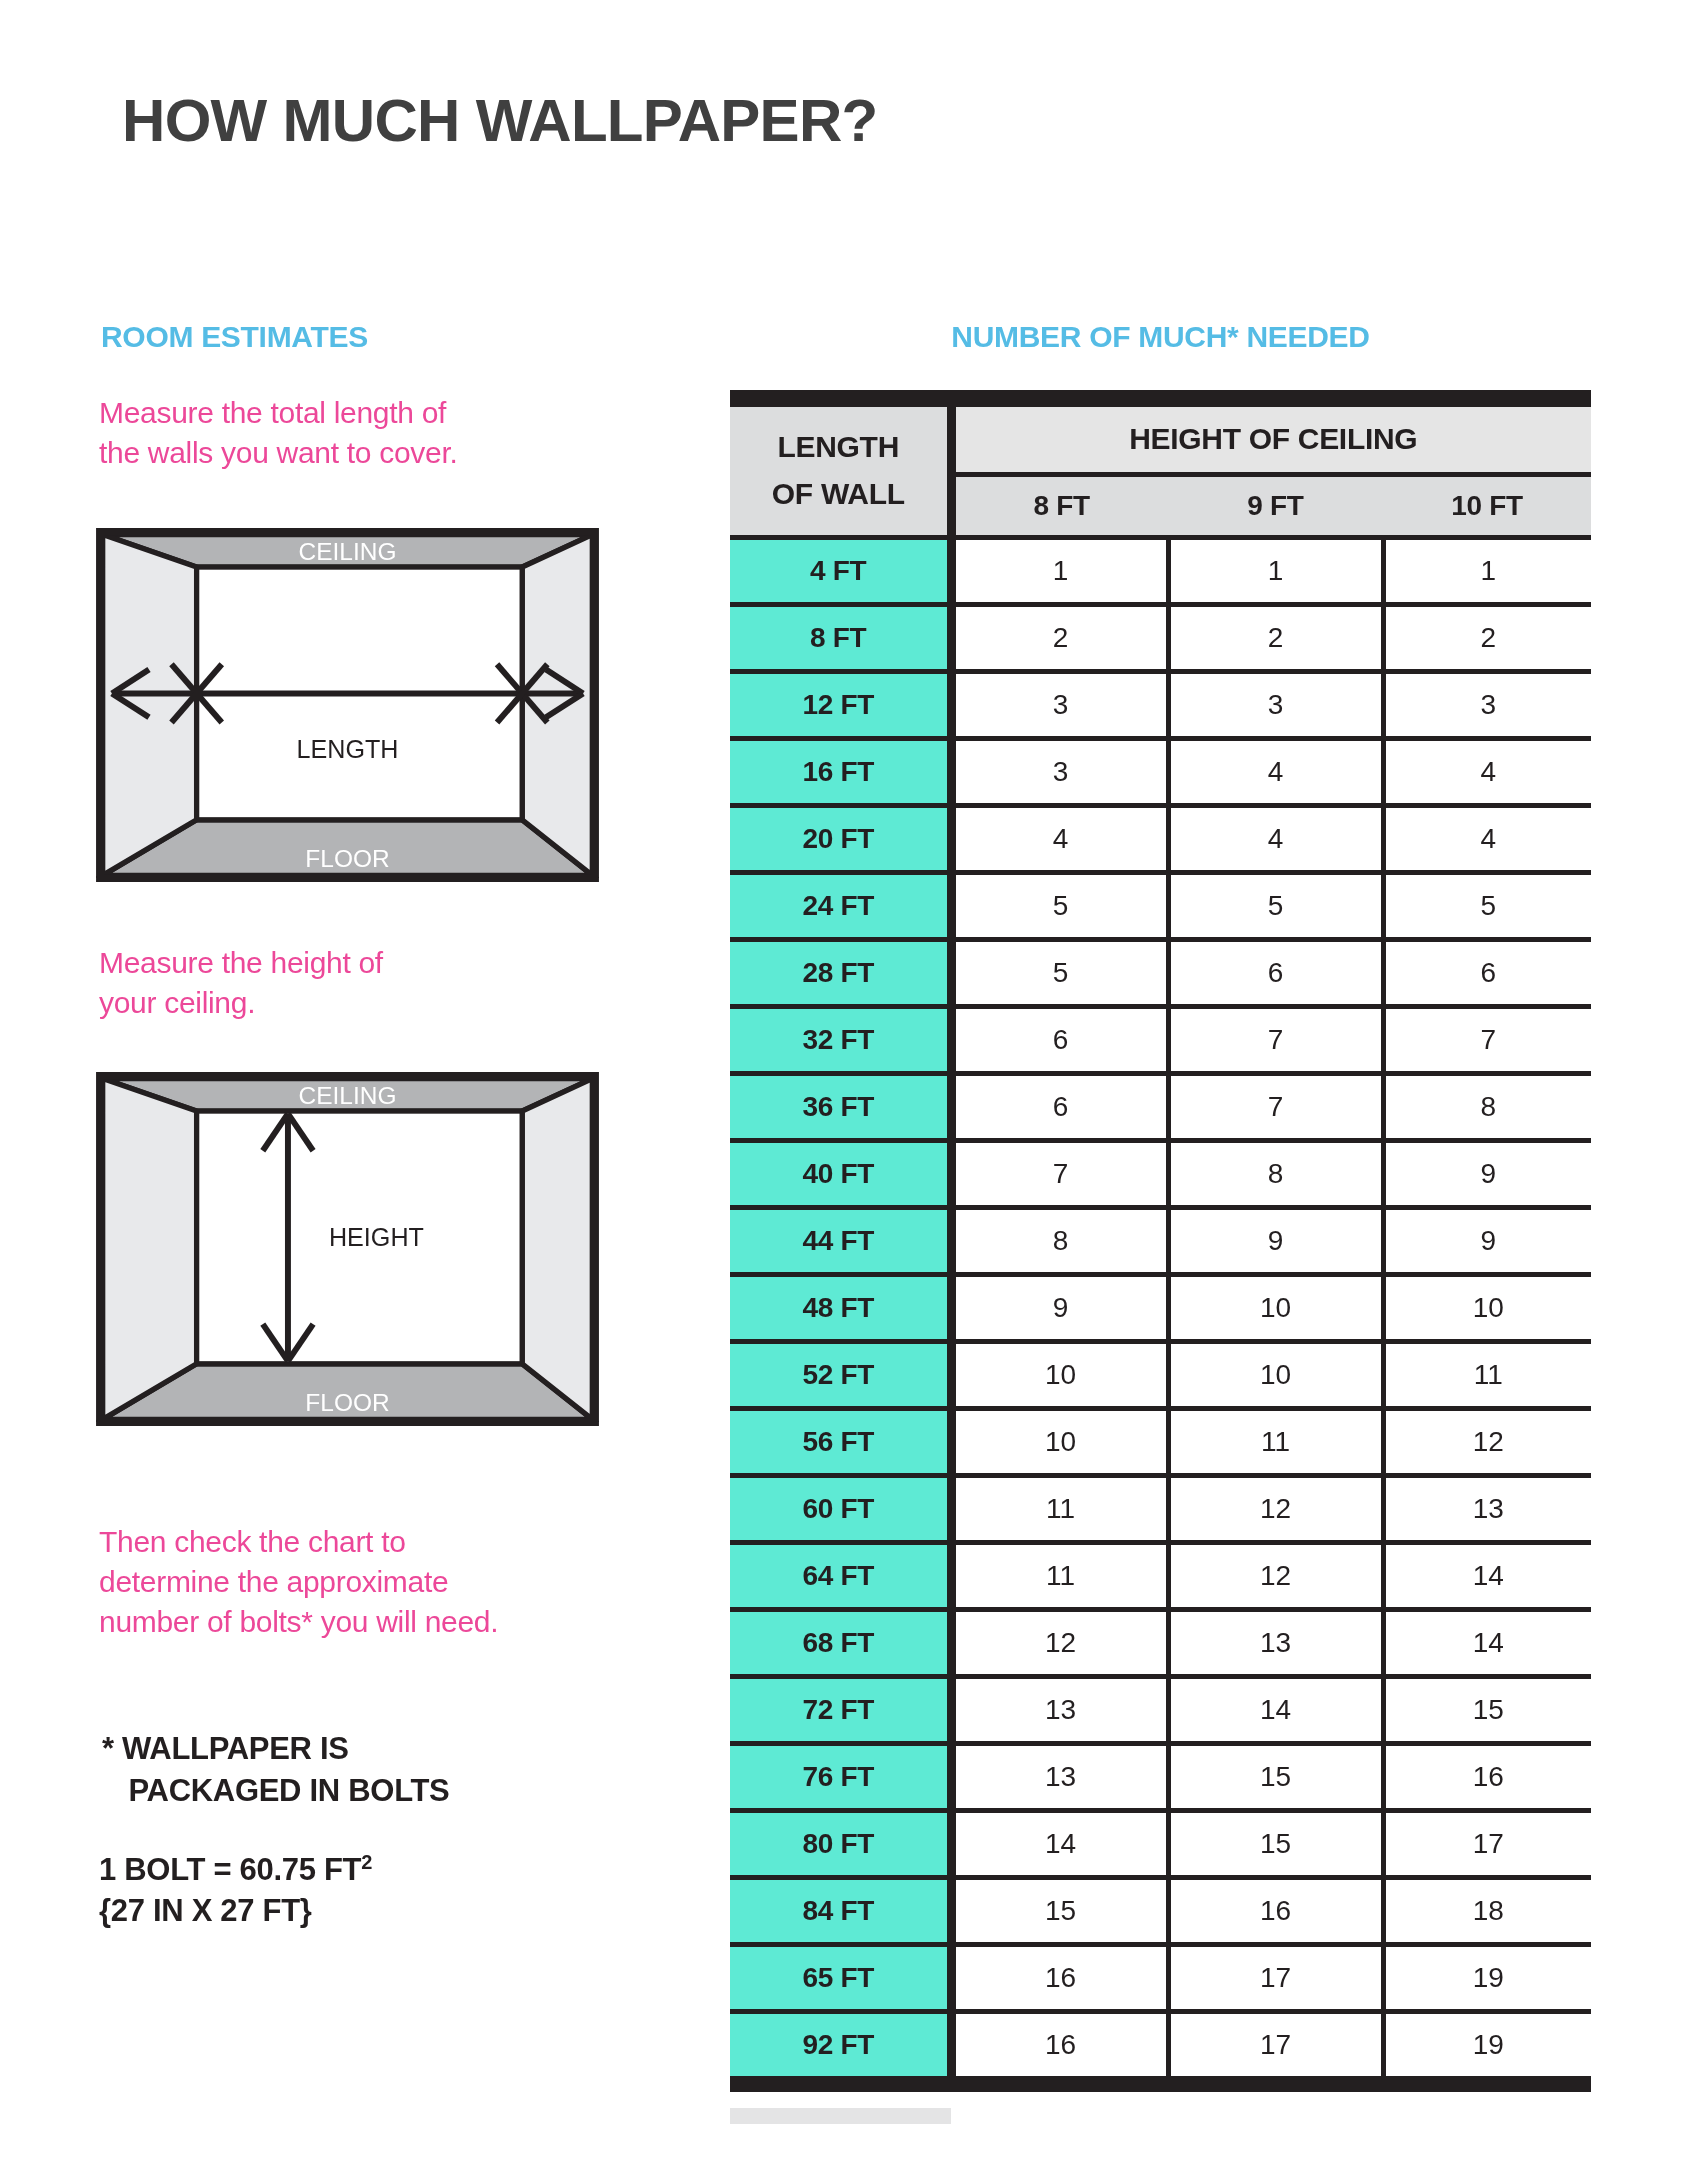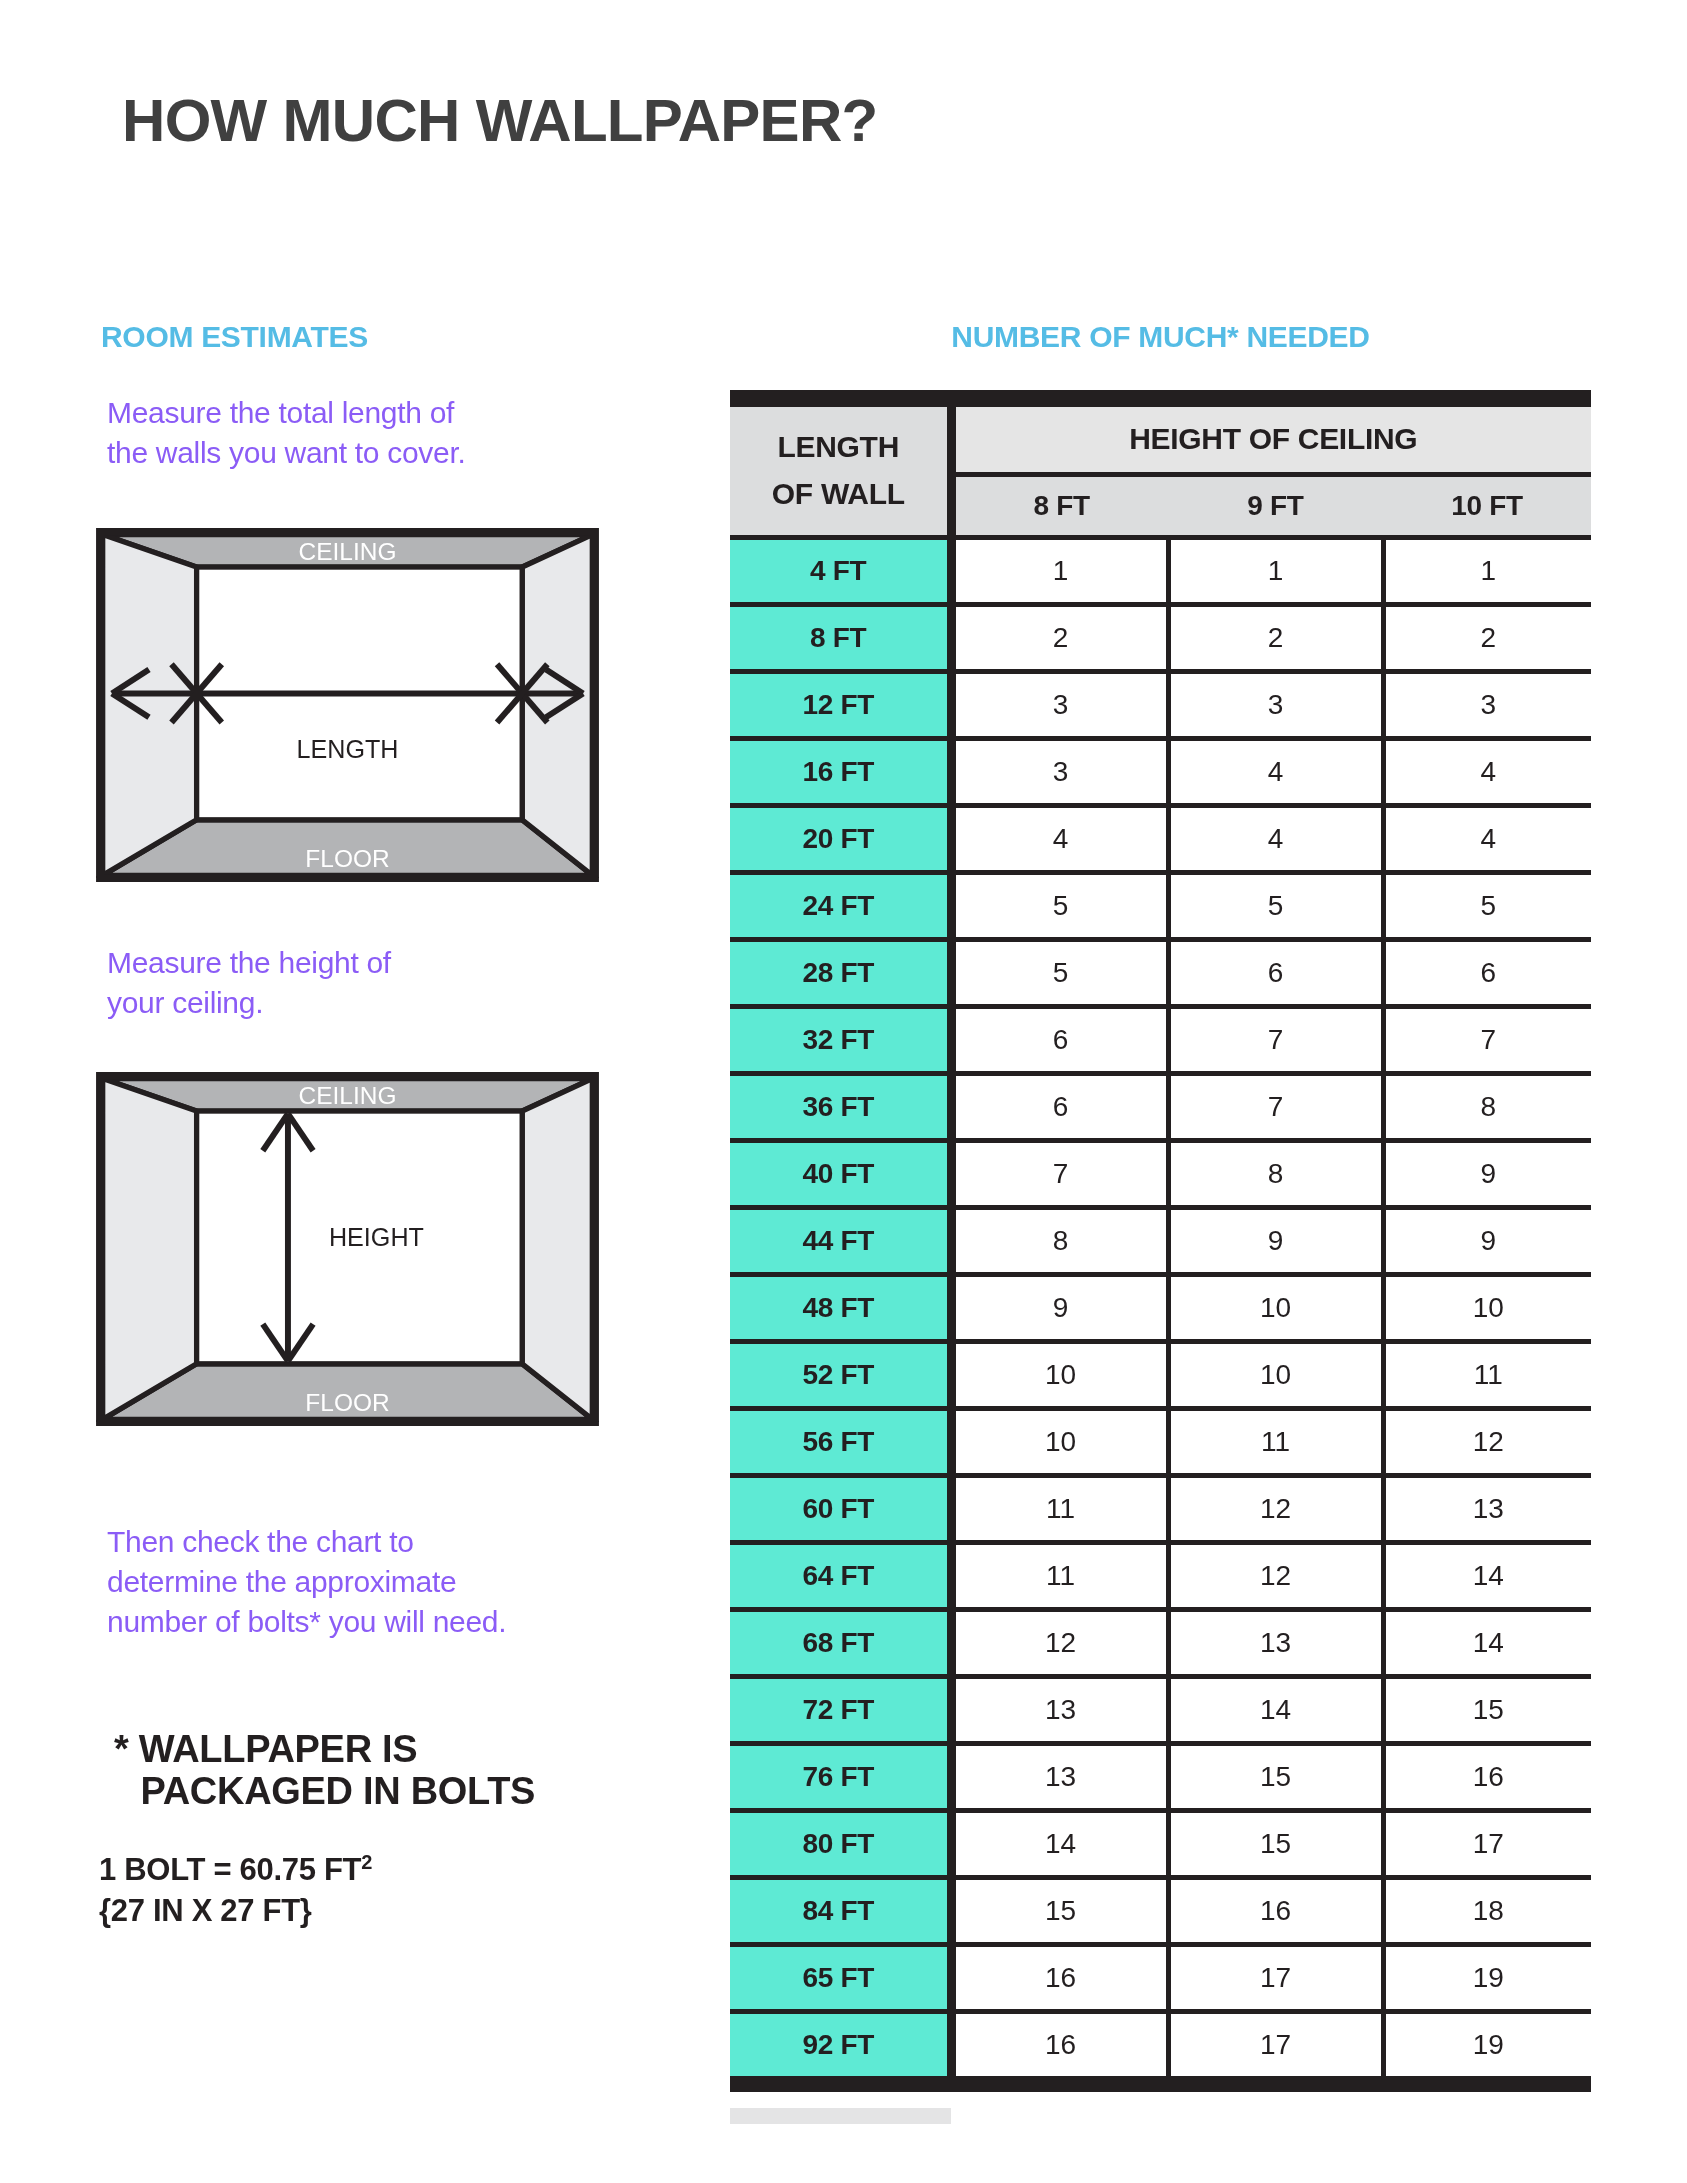--- a/index.html
+++ b/index.html
@@ -15,27 +15,27 @@
     color:#404040;line-height:1;white-space:nowrap;
   }
   
   .section-heading{
     font-size:30px;font-weight:bold;color:#55BCE5;letter-spacing:-0.3px;line-height:1;white-space:nowrap;
   }
   .heading-left{left:101px;top:322px;}
   .heading-right{left:730px;top:322px;width:861px;text-align:center;}
   
   .body-para{
-    font-size:30px;line-height:40px;white-space:pre-line;letter-spacing:-0.3px;color:#8b5cf6;margin-left:8px;
+    font-size:30px;line-height:40px;white-space:pre-line;letter-spacing:-0.3px;color:#ec4899;
   }
   .para1{left:99px;top:393px;}
   .para2{left:99px;top:943px;}
   .para3{left:99px;top:1522px;}
   
-  .footnote{left:114px;top:1728px;font-size:38px;font-weight:bold;line-height:42px;letter-spacing:-0.3px;}
+  .footnote{left:102px;top:1728px;font-size:31px;font-weight:bold;line-height:42px;letter-spacing:-0.3px;}
   .footnote .indent{padding-left:26.5px;}
   .bolt-eq{left:99px;top:1851px;font-size:31px;font-weight:bold;letter-spacing:-0.3px;line-height:1.2;}
   .bolt-eq sup{font-size:20px;vertical-align:super;line-height:0;}
   .bolt-dims{left:99px;top:1892px;font-size:31px;font-weight:bold;letter-spacing:-0.3px;line-height:1.2;}
   
   .diagram1{left:96px;top:528px;}
   .diagram2{left:96px;top:1072px;}
   
   .table-wrap{left:730px;top:390px;width:861px;}
   .table-topbar{width:861px;height:16.5px;background:#231F20;}

